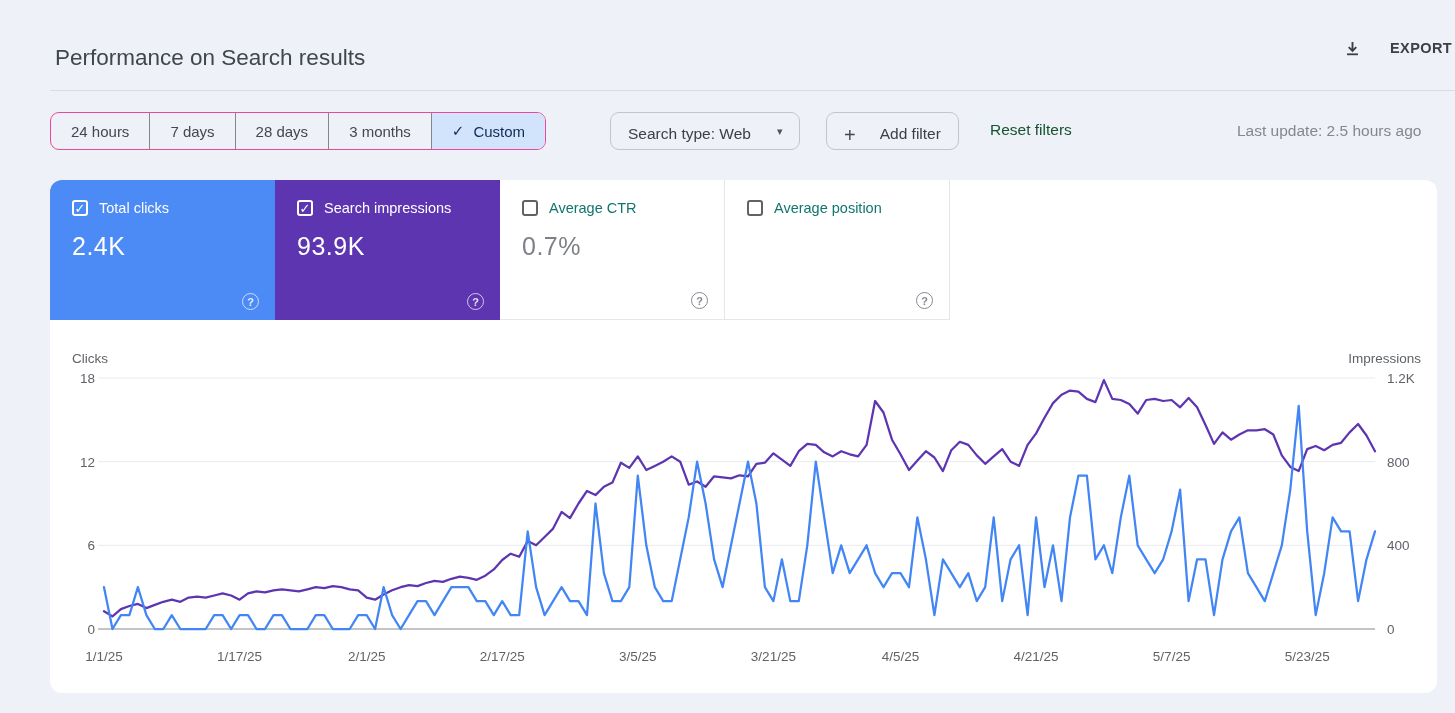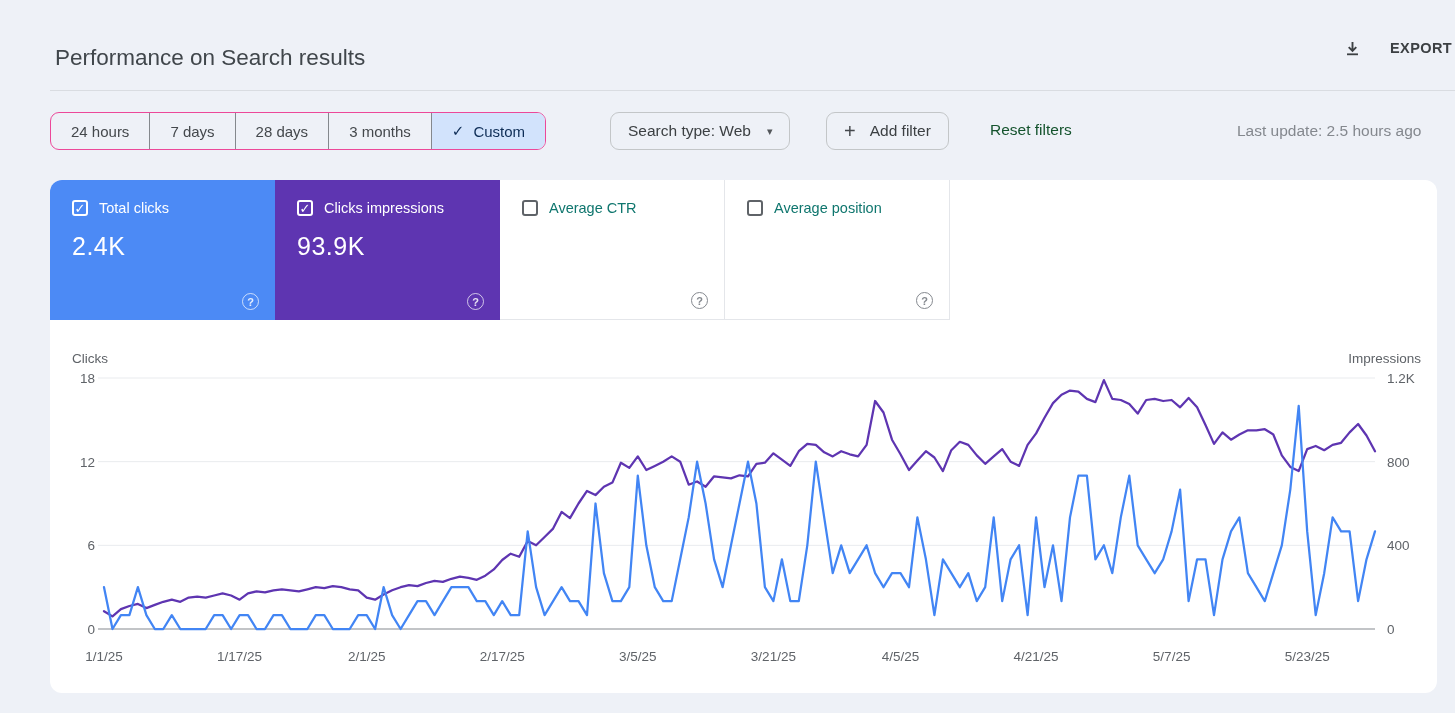--- a/index.html
+++ b/index.html
@@ -18,21 +18,21 @@
 
   
   .filter-row { position:absolute; left:0; top:112px; width:100%; height:38px; }
   .date-tabs { position:absolute; left:50px; top:0; display:flex; height:38px;
     border:1px solid #ec4899; border-radius:9px; overflow:hidden; }
   .tab { display:flex; align-items:center; justify-content:center; padding:0 20px; font-size:15px;
     color:#44484c; border-left:1px solid #84888d; cursor:pointer; background:transparent; white-space:nowrap; }
   .tab:first-child { border-left:none; }
   .tab.selected { background:#d2e3fc; color:#0d2c55; font-weight:500; }
   .tab .chk { margin-right:9px; font-size:15px; color:#0d2c55; }
-  .pill { position:absolute; top:0; height:38px; display:flex; align-items:center; gap:14px; padding:4px 17px;
+  .pill { position:absolute; top:0; height:38px; display:flex; align-items:flex-start; gap:24px; padding:12px 17px;
     border:1px solid #c3c6c8; border-radius:9px; font-size:15.5px; color:#3c4043; cursor:pointer;
     background:transparent; white-space:nowrap; }
   .pill .caret { font-size:11px; color:#53575b; margin-left:2px; }
   .pill .plus { font-size:20px; font-weight:400; color:#44484c; line-height:1; }
   .search-type { left:610px; }
   .add-filter { left:826px; }
   .reset-link { position:absolute; left:990px; top:9px; font-size:15.5px; color:#14532d; cursor:pointer; white-space:nowrap; }
   .last-update { position:absolute; left:1237px; top:10px; font-size:15.5px; color:#84888e; white-space:nowrap; }
 
   
@@ -119,31 +119,32 @@
         <span class="cbox">✓</span>
         <span class="tile-label">Total clicks</span>
       </div>
       <div class="tile-value">2.4K</div>
       <span class="help">?</span>
     </div>
 
     <div class="tile colored t-impressions">
       <div class="tile-head">
         <span class="cbox">✓</span>
-        <span class="tile-label">Clicks impressions</span>
+        <span class="tile-label">Search impressions</span>
       </div>
       <div class="tile-value">93.9K</div>
       <span class="help">?</span>
     </div>
 
     <div class="tile t-plain">
       <div class="tile-head">
         <span class="cbox"></span>
         <span class="tile-label">Average CTR</span>
       </div>
+      <div class="tile-value">0.7%</div>
       <span class="help">?</span>
     </div>
 
     <div class="tile t-plain">
       <div class="tile-head">
         <span class="cbox"></span>
         <span class="tile-label">Average position</span>
       </div>
       <span class="help">?</span>
     </div>

